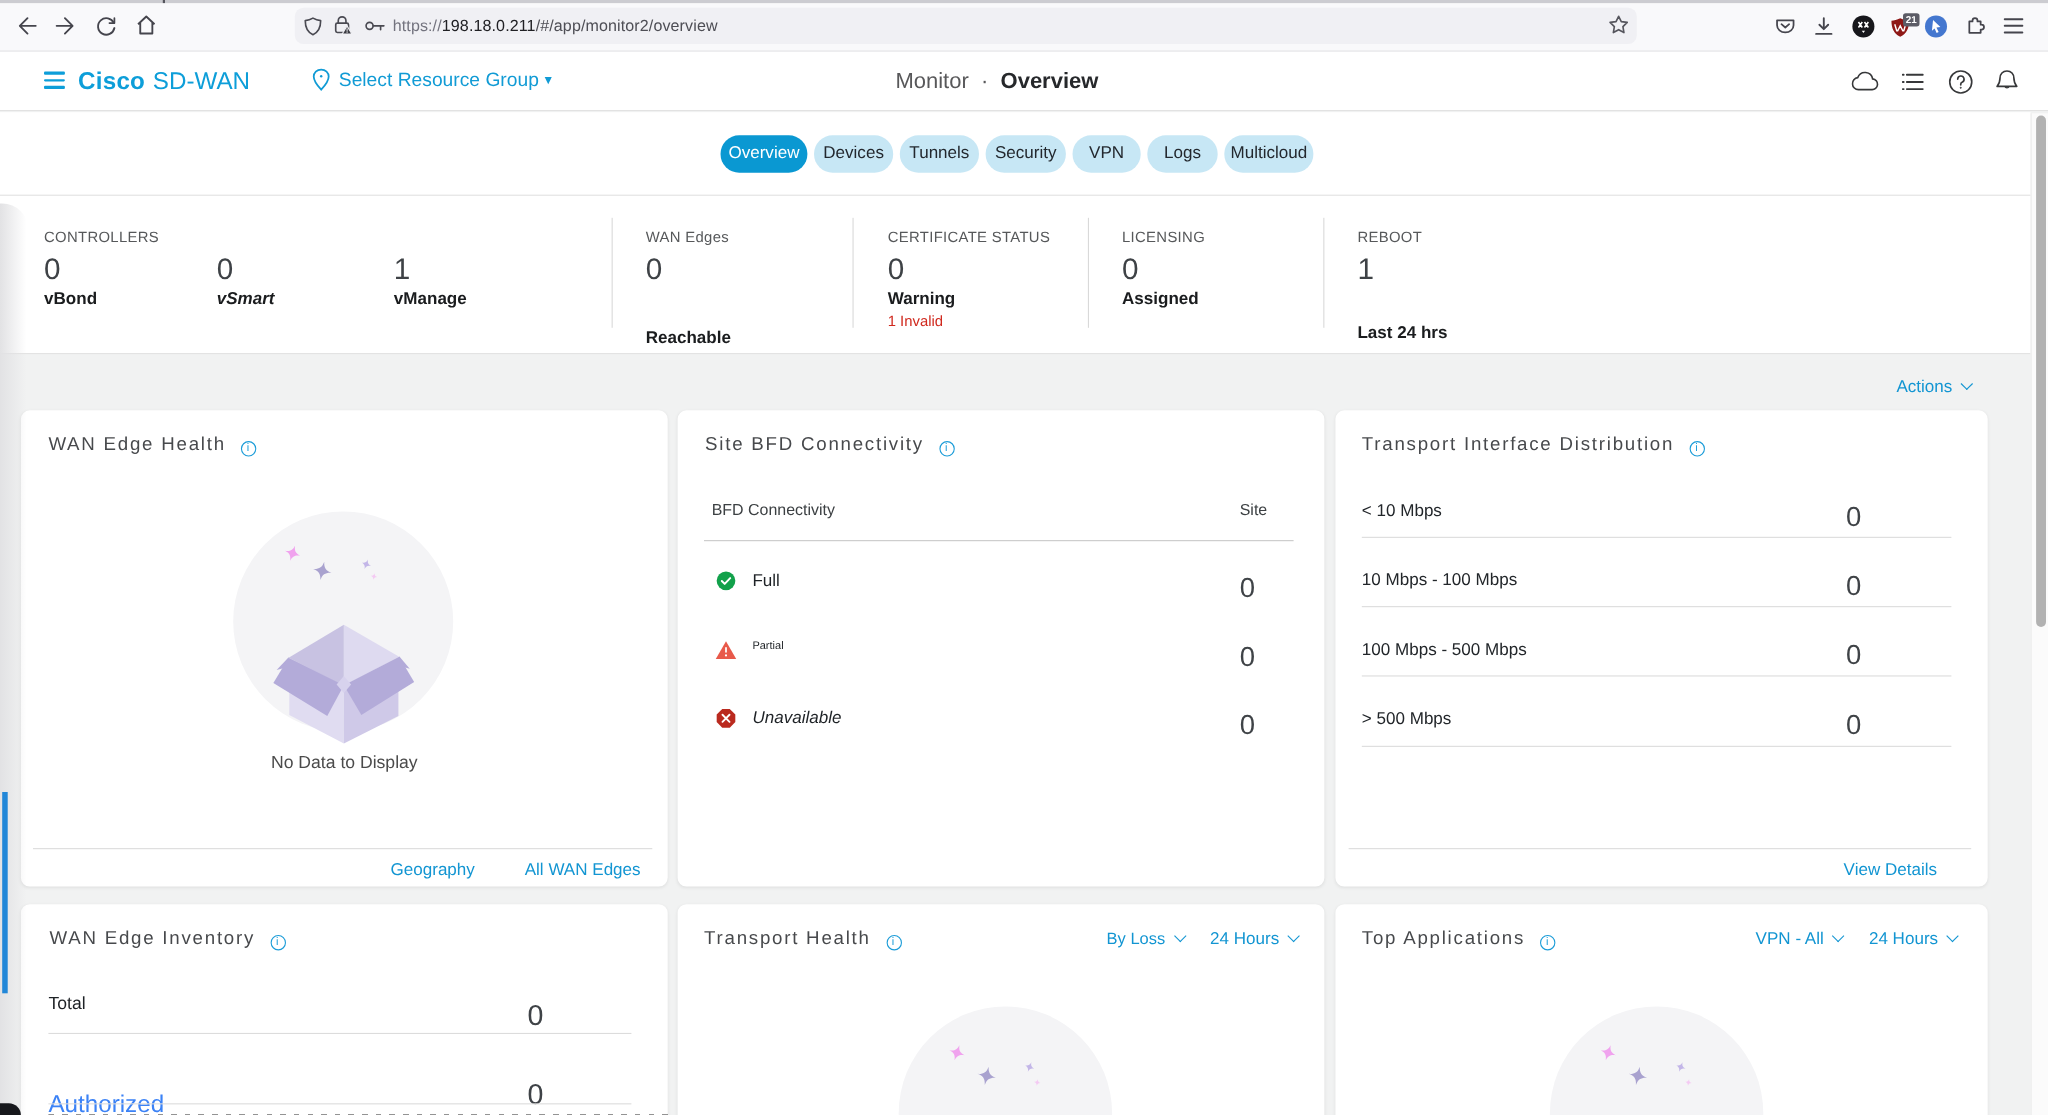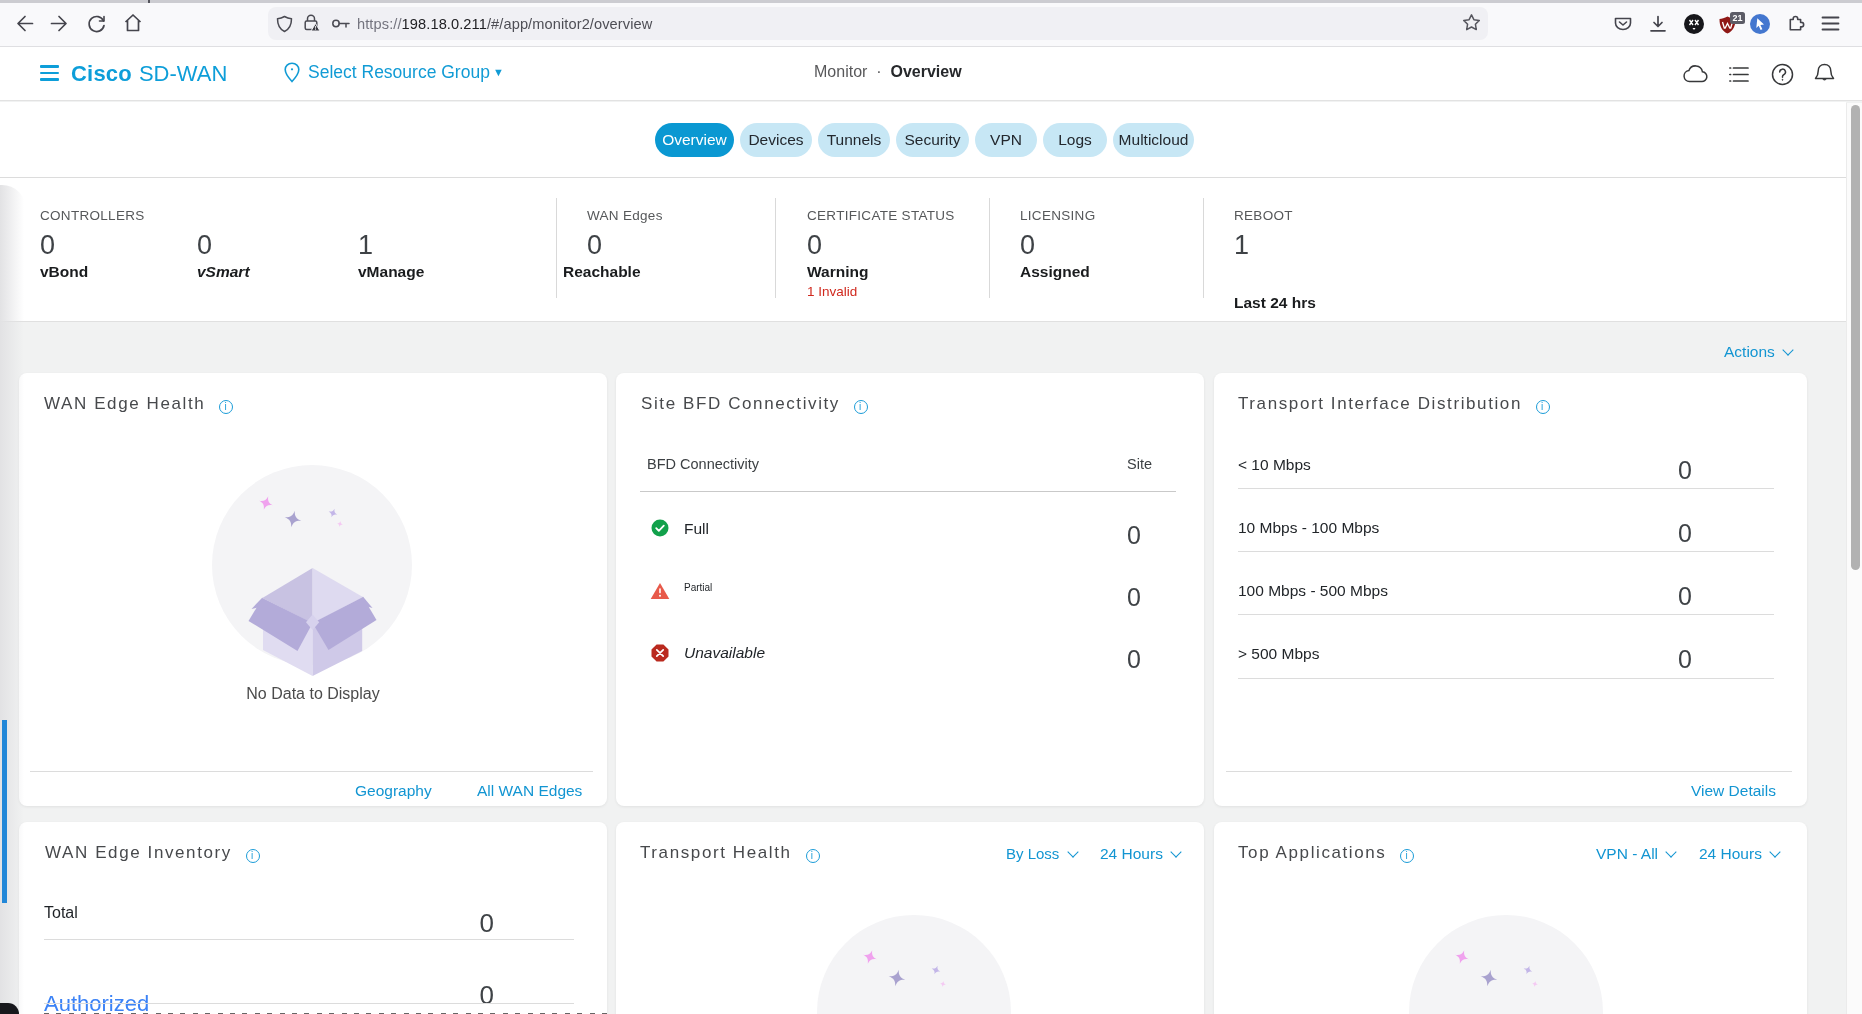--- a/index.html
+++ b/index.html
@@ -14,21 +14,21 @@
   #urlbar { left:268px; top:7px; width:1220px; height:33px; background:#f0f0f4; border-radius:8px; }
   #urltext { left:357px; top:15.5px; font-size:14.6px; color:#202024; letter-spacing:0.1px; }
   #urltext .dim { color:#73737e; }
 
   
   #apphead { left:0; top:47px; width:1862px; height:54px; background:#ffffff; border-bottom:1px solid #e2e2e2; }
   #burger div { position:absolute; left:0; width:19px; height:2.6px; background:#0d9ed9; border-radius:1px; }
   #logo { left:71px; top:61px; font-size:22px; color:#0d9ed9; }
   #logo b { font-weight:700; margin-right:7px; letter-spacing:0.2px; }
   #selgrp { left:308px; top:62px; font-size:17.5px; color:#119bd5; }
-  #crumb { left:814px; top:63px; font-size:16px; color:#58585a; }
+  #crumb { left:814px; top:63px; font-size:20px; color:#58585a; }
   #crumb b { color:#26282b; font-weight:700; }
 
   
   #pillband { left:0; top:102px; width:1846px; height:76px; background:#fff; border-bottom:1px solid #dcdcdc; }
   .pill { position:absolute; top:123px; height:34px; border-radius:17px; background:#c7e7f5; color:#23282e;
           font-size:15.5px; text-align:center; line-height:34px; }
   .pill.sel { background:#0a98d2; color:#fff; }
 
   
   #statband { left:0; top:178px; width:1846px; height:144px; background:#fff; border-bottom:1px solid #e0e0e0; }
@@ -170,21 +170,21 @@
 <div class="stlabel" style="left:40px;">CONTROLLERS</div>
 <div class="stnum" style="left:40px;">0</div>
 <div class="stsub" style="left:40px;">vBond</div>
 <div class="stnum" style="left:197px;">0</div>
 <div class="stsub" style="left:197px;font-style:italic;">vSmart</div>
 <div class="stnum" style="left:358px;">1</div>
 <div class="stsub" style="left:358px;">vManage</div>
 <div class="stdiv" style="left:556px;"></div>
 <div class="stlabel" style="left:587px;">WAN Edges</div>
 <div class="stnum" style="left:587px;">0</div>
-<div class="stsub" style="left:563px;">Reachable</div>
+<div class="stsub" style="left:587px;margin-top:36px;">Reachable</div>
 <div class="stdiv" style="left:775px;"></div>
 <div class="stlabel" style="left:807px;">CERTIFICATE STATUS</div>
 <div class="stnum" style="left:807px;">0</div>
 <div class="stsub" style="left:807px;">Warning</div>
 <div class="stinv" style="left:807px;">1 Invalid</div>
 <div class="stdiv" style="left:989px;"></div>
 <div class="stlabel" style="left:1020px;">LICENSING</div>
 <div class="stnum" style="left:1020px;">0</div>
 <div class="stsub" style="left:1020px;">Assigned</div>
 <div class="stdiv" style="left:1203px;"></div>
@@ -250,21 +250,21 @@
   <div class="abs" style="left:24px; top:146px; font-size:15.5px; color:#22262a;">10 Mbps - 100 Mbps</div>
   <div class="abs" style="left:378px; top:146px; width:100px; text-align:right; font-size:25px; color:#3f4347;">0</div>
   <div class="cdivider" style="left:24px; width:536px; top:178px;"></div>
   <div class="abs" style="left:24px; top:209px; font-size:15.5px; color:#22262a;">100 Mbps - 500 Mbps</div>
   <div class="abs" style="left:378px; top:209px; width:100px; text-align:right; font-size:25px; color:#3f4347;">0</div>
   <div class="cdivider" style="left:24px; width:536px; top:241px;"></div>
   <div class="abs" style="left:24px; top:272px; font-size:15.5px; color:#22262a;">&gt; 500 Mbps</div>
   <div class="abs" style="left:378px; top:272px; width:100px; text-align:right; font-size:25px; color:#3f4347;">0</div>
   <div class="cdivider" style="left:24px; width:536px; top:305px;"></div>
   <div class="cdivider" style="left:12px; width:566px; top:398px;"></div>
-  <div class="abs blink" style="left:462px; top:409px; width:100px; text-align:right; font-size:15.5px;">View Details</div>
+  <div class="abs blink" style="left:462px; top:409px; width:100px; text-align:left; font-size:15.5px;">View Details</div>
 </div>
 <div class="card" id="c4" style="left:19px;  top:822px; width:588px; height:400px;">
   <div class="ctitle" style="left:26px;">WAN Edge Inventory<i class="info">i</i></div>
   <div class="abs" style="left:25px; top:82px; font-size:16px; color:#1e2226;">Total</div>
   <div class="abs" style="left:375px; top:86px; width:100px; text-align:right; font-size:26px; color:#3f4347;">0</div>
   <div class="cdivider" style="left:25px; width:530px; top:117px;"></div>
   <div class="abs" style="left:25px; top:169px; font-size:22px; color:#3b82f6;">Authorized</div>
   <div class="abs" style="left:375px; top:158px; width:100px; text-align:right; font-size:26px; color:#3f4347;">0</div>
   <div class="cdivider" style="left:25px; width:530px; top:181px;"></div>
   <div class="abs" style="left:25px; top:190.5px; width:565px; height:2px; background:repeating-linear-gradient(90deg,#4a4a4a 0 5px,transparent 5px 12.4px); opacity:0.85;"></div>

